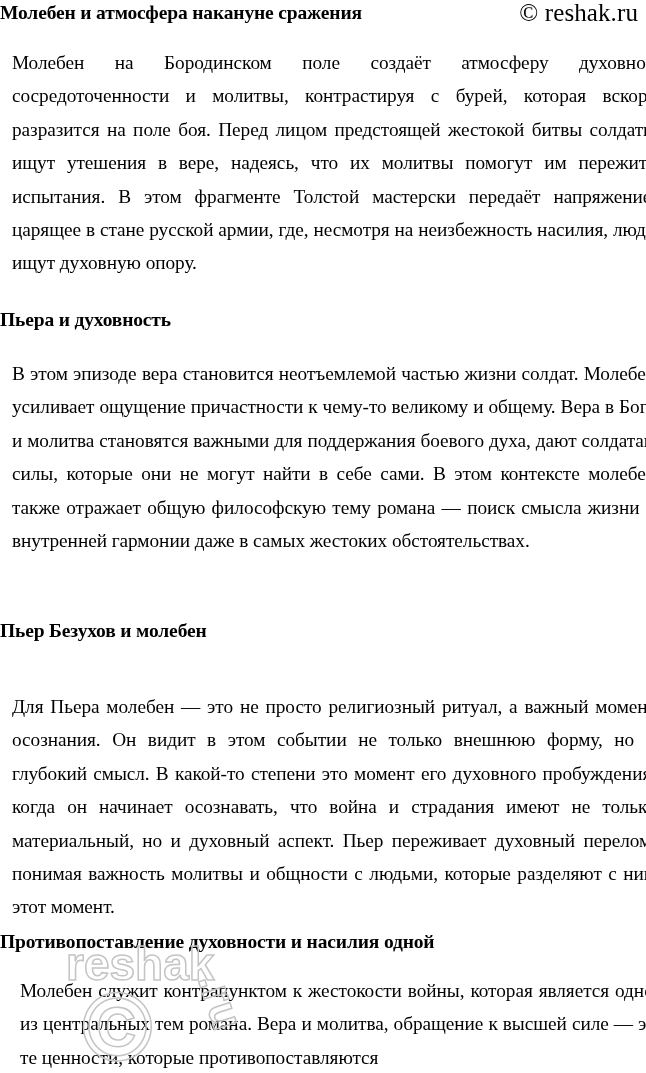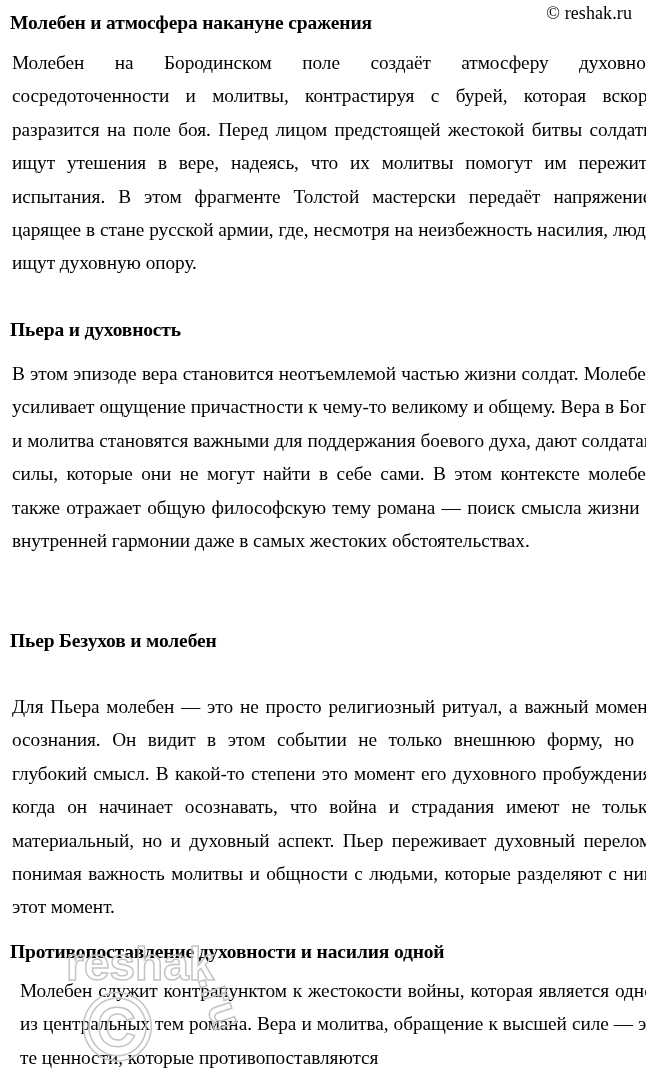--- a/index.html
+++ b/index.html
@@ -24,38 +24,38 @@
     left: 0;
     width: 646px;
     height: 1073px;
     overflow: hidden;
   }
 
   
   .copyright-line {
     position: absolute;
     top: 2px;
-    right: 14px;
-    font-size: 18px;
+    right: 8px;
+    font-size: 25px;
     line-height: 22px;
     white-space: nowrap;
     letter-spacing: 0.1px;
   }
 
   
   .doc {
     position: absolute;
     top: 0;
     left: 0;
     width: 646px;
     padding: 0;
   }
 
   h2.section-heading {
-    margin: 10px;
+    margin: 0;
     padding: 0;
     font-size: 19.5px;
     font-weight: bold;
     line-height: 24px;
     letter-spacing: -0.15px;
     white-space: nowrap;
   }
 
   p.body-para {
     margin: 12px;

